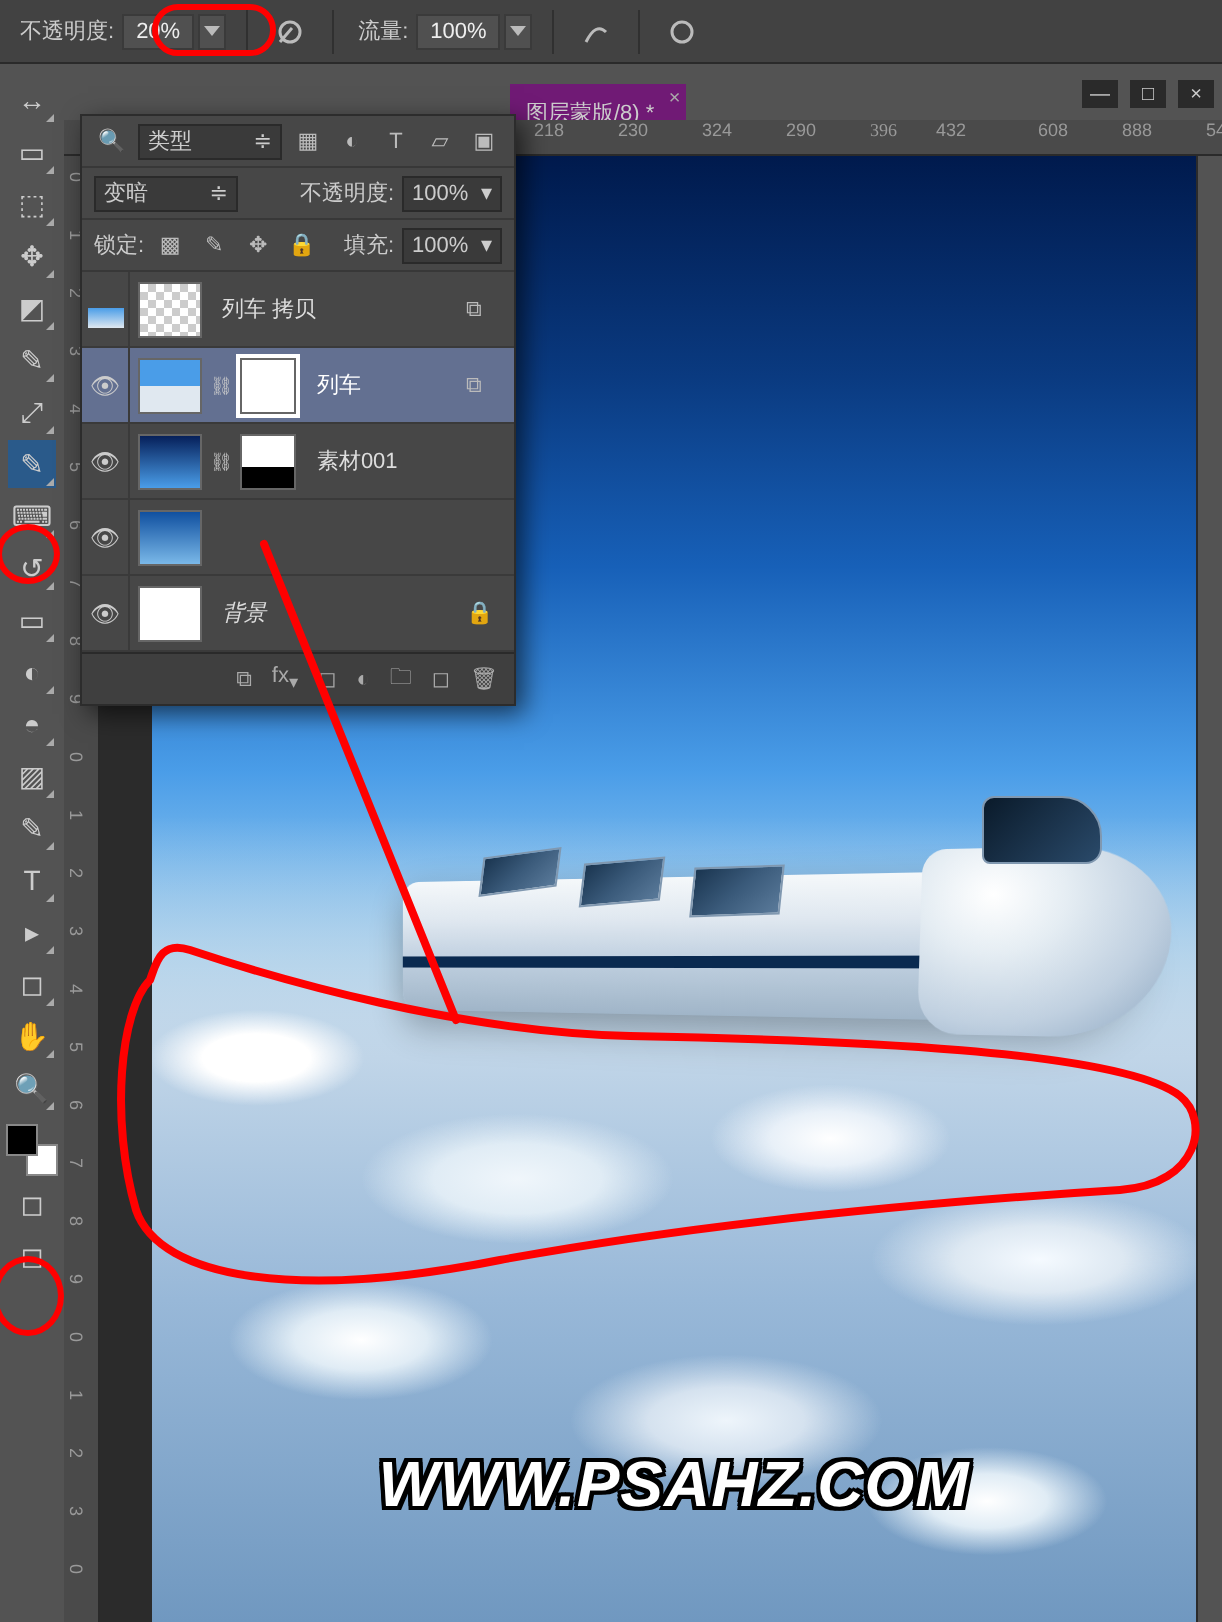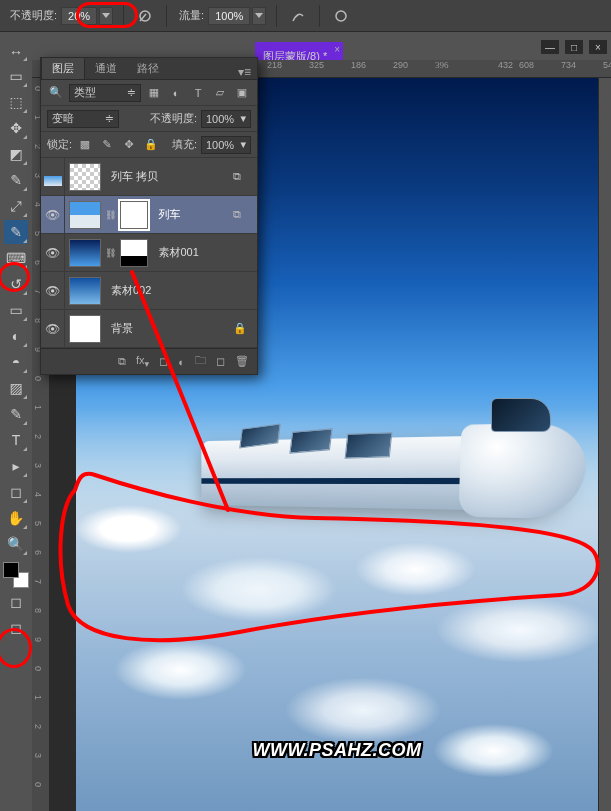--- a/index.html
+++ b/index.html
@@ -17,56 +17,56 @@
 .tool.active{background:#2a5a8a}
 .tool .corner{position:absolute;right:1px;bottom:1px;width:0;height:0;border-left:4px solid transparent;border-bottom:4px solid #aaa}
 .swatch-wrap{width:26px;height:26px;position:relative;margin-top:4px}
 .swatch-fg{position:absolute;left:0;top:0;width:16px;height:16px;background:#000;border:1px solid #888}
 .swatch-bg{position:absolute;right:0;bottom:0;width:16px;height:16px;background:#fff;border:1px solid #888}
 .ruler-h{position:absolute;left:32px;top:60px;right:0;height:18px;background:#4a4a4a;border-bottom:1px solid #2a2a2a;overflow:hidden}
 .ruler-h .ticks{position:absolute;left:0;top:0;right:0;height:100%;display:flex}
 .ruler-h .tick{position:absolute;top:0;color:#999;font-size:9px}
 .ruler-v{position:absolute;left:32px;top:78px;width:18px;bottom:0;background:#4a4a4a;border-right:1px solid #2a2a2a;overflow:hidden}
 .ruler-v .tick{position:absolute;left:1px;color:#999;font-size:9px;writing-mode:vertical-lr}
-.doctab{position:absolute;left:255px;top:42px;height:18px;background:#6d28d9;padding:12px 16px 1px 8px;color:#ccc;font-size:11px;display:flex;align-items:center;gap:8px}
+.doctab{position:absolute;left:255px;top:42px;height:18px;background:#701a75;padding:12px 16px 1px 8px;color:#ccc;font-size:11px;display:flex;align-items:center;gap:8px}
 .doctab .close{font-size:10px;color:#aaa;position:absolute;right:3px;top:2px}
 .winctl{position:absolute;right:4px;top:40px;display:flex;gap:6px}
 .winctl div{width:18px;height:14px;background:#2a2a2a;color:#ccc;display:flex;align-items:center;justify-content:center;font-size:10px}
 .canvas-area{position:absolute;left:50px;top:78px;right:12px;bottom:0;background:#2b2b2b}
 .artwork{position:absolute;left:26px;top:0;width:522px;height:733px;background:linear-gradient(180deg,#001a4d 0%,#0a3a80 15%,#1760b8 28%,#4a9de8 42%,#a8d4f0 55%,#d8eaf5 62%,#88b0d8 100%);overflow:hidden}
 .clouds{position:absolute;left:0;right:0;bottom:0;height:55%;background:radial-gradient(ellipse 90px 40px at 10% 30%,#fff 0%,#fff 30%,transparent 60%),radial-gradient(ellipse 120px 50px at 35% 45%,#f0f6fb 0%,#e0ecf5 35%,transparent 65%),radial-gradient(ellipse 100px 45px at 65% 40%,#fff 0%,#e8f0f8 30%,transparent 60%),radial-gradient(ellipse 140px 55px at 85% 55%,#f5faff 0%,#dde8f2 30%,transparent 60%),radial-gradient(ellipse 110px 50px at 20% 65%,#fff 0%,#e0ecf5 30%,transparent 60%),radial-gradient(ellipse 130px 55px at 55% 75%,#eef5fb 0%,#d5e2ef 30%,transparent 60%),radial-gradient(ellipse 100px 45px at 80% 85%,#fff 0%,#e0ecf5 30%,transparent 60%),linear-gradient(180deg,transparent 0%,#c0d5e8 30%,#98b8d8 60%,#7098c0 100%)}
 .train{position:absolute;left:100px;top:300px;width:400px;height:180px}
 .train-body{position:absolute;left:0;top:60px;width:380px;height:70px;background:linear-gradient(180deg,#f5f8fa 0%,#e0e8f0 30%,#c0d0e0 60%,#a0b5c8 100%);border-radius:10px 40px 40px 10px / 10px 35px 35px 10px;transform:perspective(600px) rotateY(-18deg);box-shadow:0 8px 20px rgba(0,0,0,.3)}
 .train-nose{position:absolute;right:-10px;top:45px;width:130px;height:95px;background:radial-gradient(ellipse at 30% 25%,#fff 0%,#e5edf3 30%,#c0d0e0 65%,#8aa5c0 100%);border-radius:15px 60px 70px 25px / 15px 50px 60px 25px;transform:perspective(600px) rotateY(-15deg) rotateX(5deg)}
 .train-stripe{position:absolute;left:0;top:100px;width:380px;height:6px;background:#0a2a50;transform:perspective(600px) rotateY(-18deg)}
 .train-window{position:absolute;background:linear-gradient(135deg,#1a3550 0%,#3a5a7a 50%,#5a7a9a 100%);border:1px solid #8098b0}
 .tw1{left:65px;top:48px;width:38px;height:20px;transform:skewX(-15deg) rotate(-8deg)}
 .tw2{left:115px;top:52px;width:40px;height:22px;transform:skewX(-12deg) rotate(-5deg)}
 .tw3{left:170px;top:55px;width:45px;height:25px;transform:skewX(-8deg) rotate(-2deg)}
 .tw4{right:25px;top:20px;width:60px;height:34px;border-radius:6px 20px 8px 4px;background:linear-gradient(135deg,#0a1a2a 0%,#2a4a6a 100%)}
-.wm{position:absolute;left:50%;bottom:50px;transform:translateX(-50%);color:#fff;font-weight:900;font-size:18px;font-style:italic;text-shadow:-2px 0 #000,2px 0 #000,0 -2px #000,0 2px #000,-2px -2px #000,2px 2px #000,-2px 2px #000,2px -2px #000;letter-spacing:.5px}
+.wm{position:absolute;left:50%;bottom:50px;transform:translateX(-50%);color:#fff;font-weight:900;font-size:32px;font-style:italic;text-shadow:-2px 0 #000,2px 0 #000,0 -2px #000,0 2px #000,-2px -2px #000,2px 2px #000,-2px 2px #000,2px -2px #000;letter-spacing:.5px}
 .layers-panel{position:absolute;left:40px;top:57px;width:218px;background:#474747;border:1px solid #2c2c2c;box-shadow:4px 4px 12px rgba(0,0,0,.6);z-index:50}
 .lp-tabs{display:flex;height:22px;background:#3a3a3a;border-bottom:1px solid #2a2a2a;align-items:flex-end}
 .lp-tab{padding:3px 10px;font-size:11px;color:#aaa;cursor:pointer}
 .lp-tab.active{background:#474747;color:#ddd;border:1px solid #2a2a2a;border-bottom:none}
 .lp-menu{margin-left:auto;padding:0 6px;color:#aaa;font-size:12px}
 .lp-row{display:flex;align-items:center;height:26px;padding:0 6px;gap:4px;border-bottom:1px solid #383838}
 .lp-sel{background:#3a3a3a;border:1px solid #2a2a2a;height:18px;padding:0 4px;display:flex;align-items:center;flex:1;color:#ccc}
 .lp-ic{width:18px;height:18px;display:flex;align-items:center;justify-content:center;color:#bbb;font-size:11px}
 .lp-list{max-height:220px;overflow:hidden}
 .layer{display:flex;align-items:center;height:38px;border-bottom:1px solid #3a3a3a;padding-right:8px}
 .layer.sel{background:#637091}
 .layer .eye{width:24px;height:38px;display:flex;align-items:center;justify-content:center;border-right:1px solid #3a3a3a;font-size:12px;color:#ccc}
 .layer .thumbs{display:flex;align-items:center;gap:4px;padding:0 4px}
 .layer .thumb{width:32px;height:28px;border:1px solid #666;background:#888}
 .layer .mask{width:28px;height:28px;border:1px solid #666;background:#fff}
 .layer .name{flex:1;padding-left:6px;color:#ddd;font-size:11px}
 .layer.sel .name{color:#fff}
 .layer .link{width:16px;color:#bbb;font-size:11px}
-.layer.bg .name{}
+.layer.bg .name{font-style:italic}
 .lp-foot{height:26px;display:flex;align-items:center;justify-content:flex-end;gap:10px;padding:0 8px;background:#3f3f3f;border-top:1px solid #2a2a2a;color:#aaa;font-size:11px}
 .thumb.sky{background:linear-gradient(#06205a,#4a9de8)}
 .thumb.sky2{background:linear-gradient(#1050a0,#7ab8e8)}
 .thumb.trn{background:linear-gradient(180deg,#4a9de8 50%,#e0e8f0 50%)}
 .thumb.check{background:repeating-conic-gradient(#ccc 0 25%,#fff 0 50%) 0 0/8px 8px}
 .thumb.white{background:#fff}
 .mask.half{background:linear-gradient(180deg,#fff 60%,#000 60%)}
 .annot-line{position:absolute;pointer-events:none;z-index:60}
 .red-stroke{stroke:#f00;stroke-width:4;fill:none;stroke-linecap:round;stroke-linejoin:round}
 </style>
@@ -113,27 +113,27 @@
 </div>
 <div class="winctl">
   <div>—</div>
   <div>□</div>
   <div>×</div>
 </div>
 
 <div class="ruler-h">
   <div class="ticks" id="hticks">
       <span class="tick" style="left: 235px;">218</span>
-      <span class="tick" style="left: 277px;">325</span>
-      <span class="tick" style="left: 319px;">186</span>
+      <span class="tick" style="left: 277px;">230</span>
+      <span class="tick" style="left: 319px;">324</span>
       <span class="tick" style="left: 361px;">290</span>
       <span class="tick" style="left: 403px; font-family: Liberation Serif, serif;">396</span>
-      <span class="tick" style="left: 466px;">432</span>
+      <span class="tick" style="left: 436px;">432</span>
       <span class="tick" style="left: 487px;">608</span>
-      <span class="tick" style="left: 529px;">734</span>
+      <span class="tick" style="left: 529px;">888</span>
       <span class="tick" style="left: 571px;">540</span>
     </div>
 </div>
 <div class="ruler-v" id="vticks">
     <span class="tick" style="top: 8px;">0</span>
     <span class="tick" style="top: 37px;">1</span>
     <span class="tick" style="top: 66px;">2</span>
     <span class="tick" style="top: 95px;">3</span>
     <span class="tick" style="top: 124px;">4</span>
     <span class="tick" style="top: 153px;">5</span>
@@ -199,26 +199,20 @@
       <div class="train-window tw1"></div>
       <div class="train-window tw2"></div>
       <div class="train-window tw3"></div>
       <div class="train-window tw4"></div>
     </div>
     <div class="wm">WWW.PSAHZ.COM</div>
   </div>
 </div>
 
 <div class="layers-panel">
-  <div class="lp-tabs">
-    <div class="lp-tab active">图层</div>
-    <div class="lp-tab">通道</div>
-    <div class="lp-tab">路径</div>
-    <div class="lp-menu">▾≡</div>
-  </div>
   <div class="lp-row">
     <span class="lp-ic">🔍</span>
     <div class="lp-sel">
         <span>类型</span>
         <span style="margin-left:auto">≑</span>
       </div>
     <span class="lp-ic">▦</span>
     <span class="lp-ic">◐</span>
     <span class="lp-ic">T</span>
     <span class="lp-ic">▱</span>
@@ -274,21 +268,20 @@
           <span style="font-size: 9px; color: rgb(204, 204, 204);">⛓</span>
           <div class="mask half"></div>
         </div>
         <div class="name">素材001</div>
       </div>
       <div class="layer">
         <div class="eye">👁</div>
         <div class="thumbs">
           <div class="thumb sky2"></div>
         </div>
-        <div class="name">素材002</div>
       </div>
       <div class="layer bg">
         <div class="eye">👁</div>
         <div class="thumbs">
           <div class="thumb white"></div>
         </div>
         <div class="name">背景</div>
         <div class="link">🔒</div>
       </div>
     </div>

